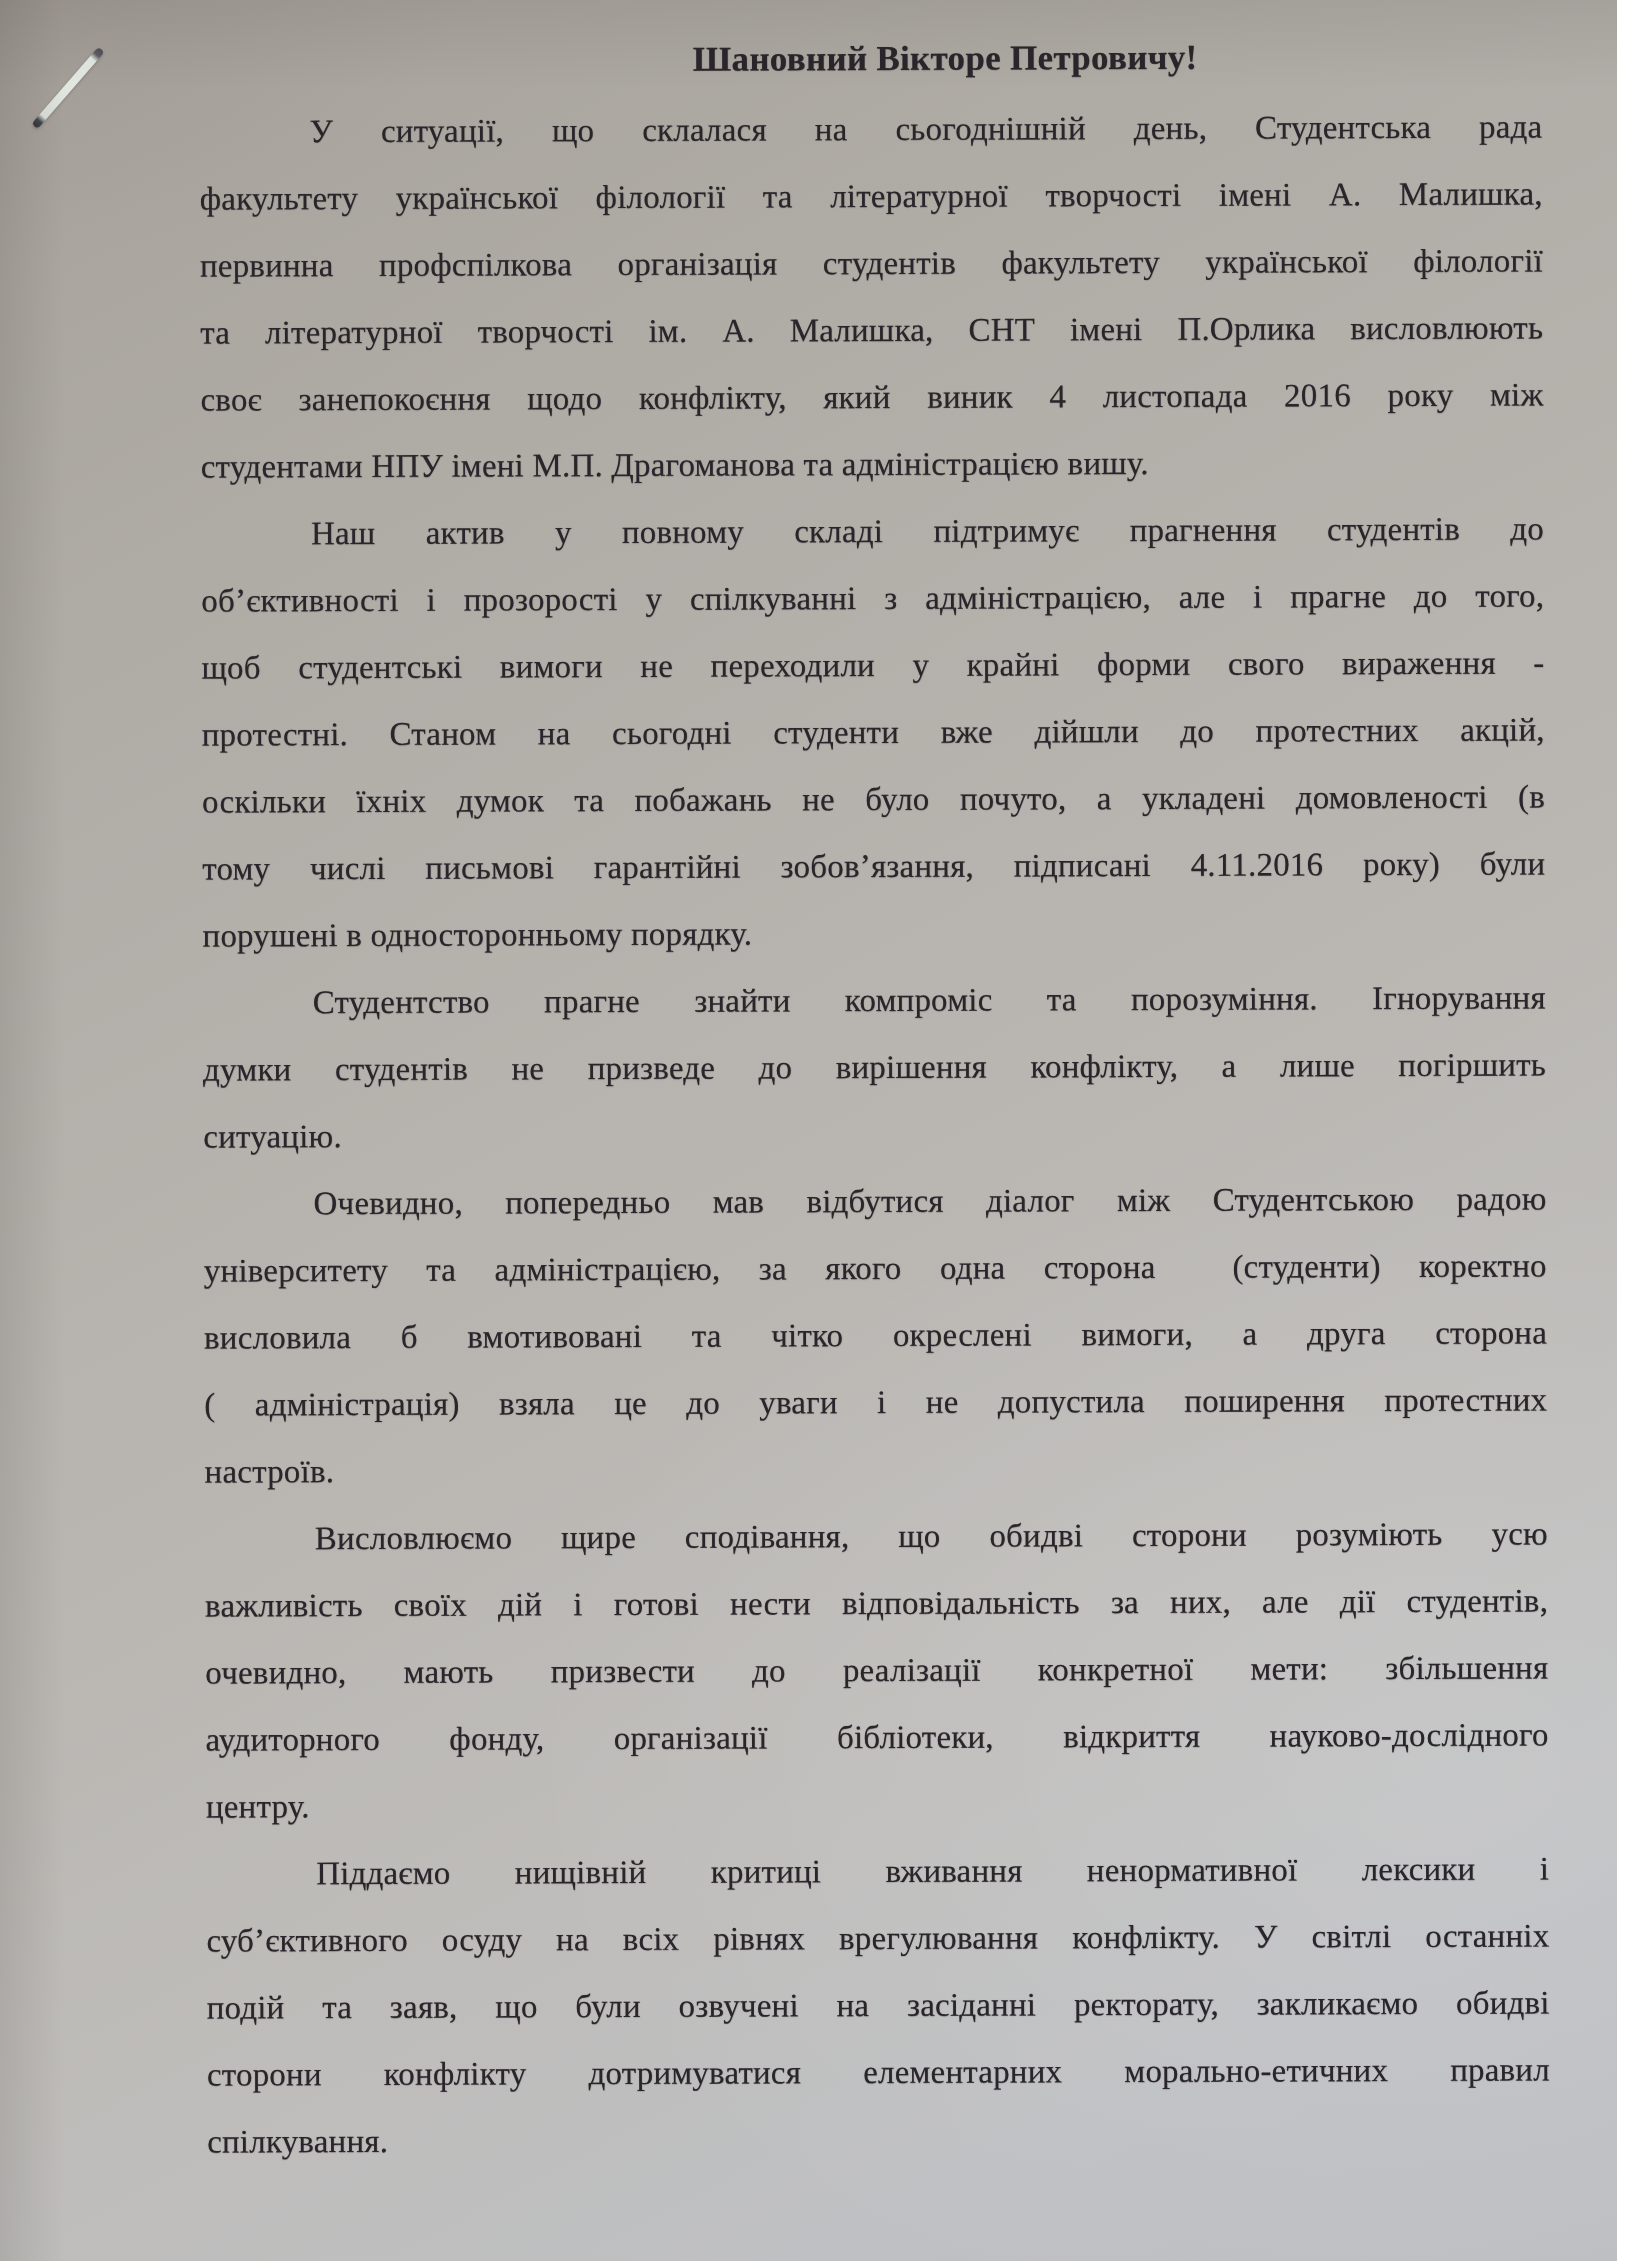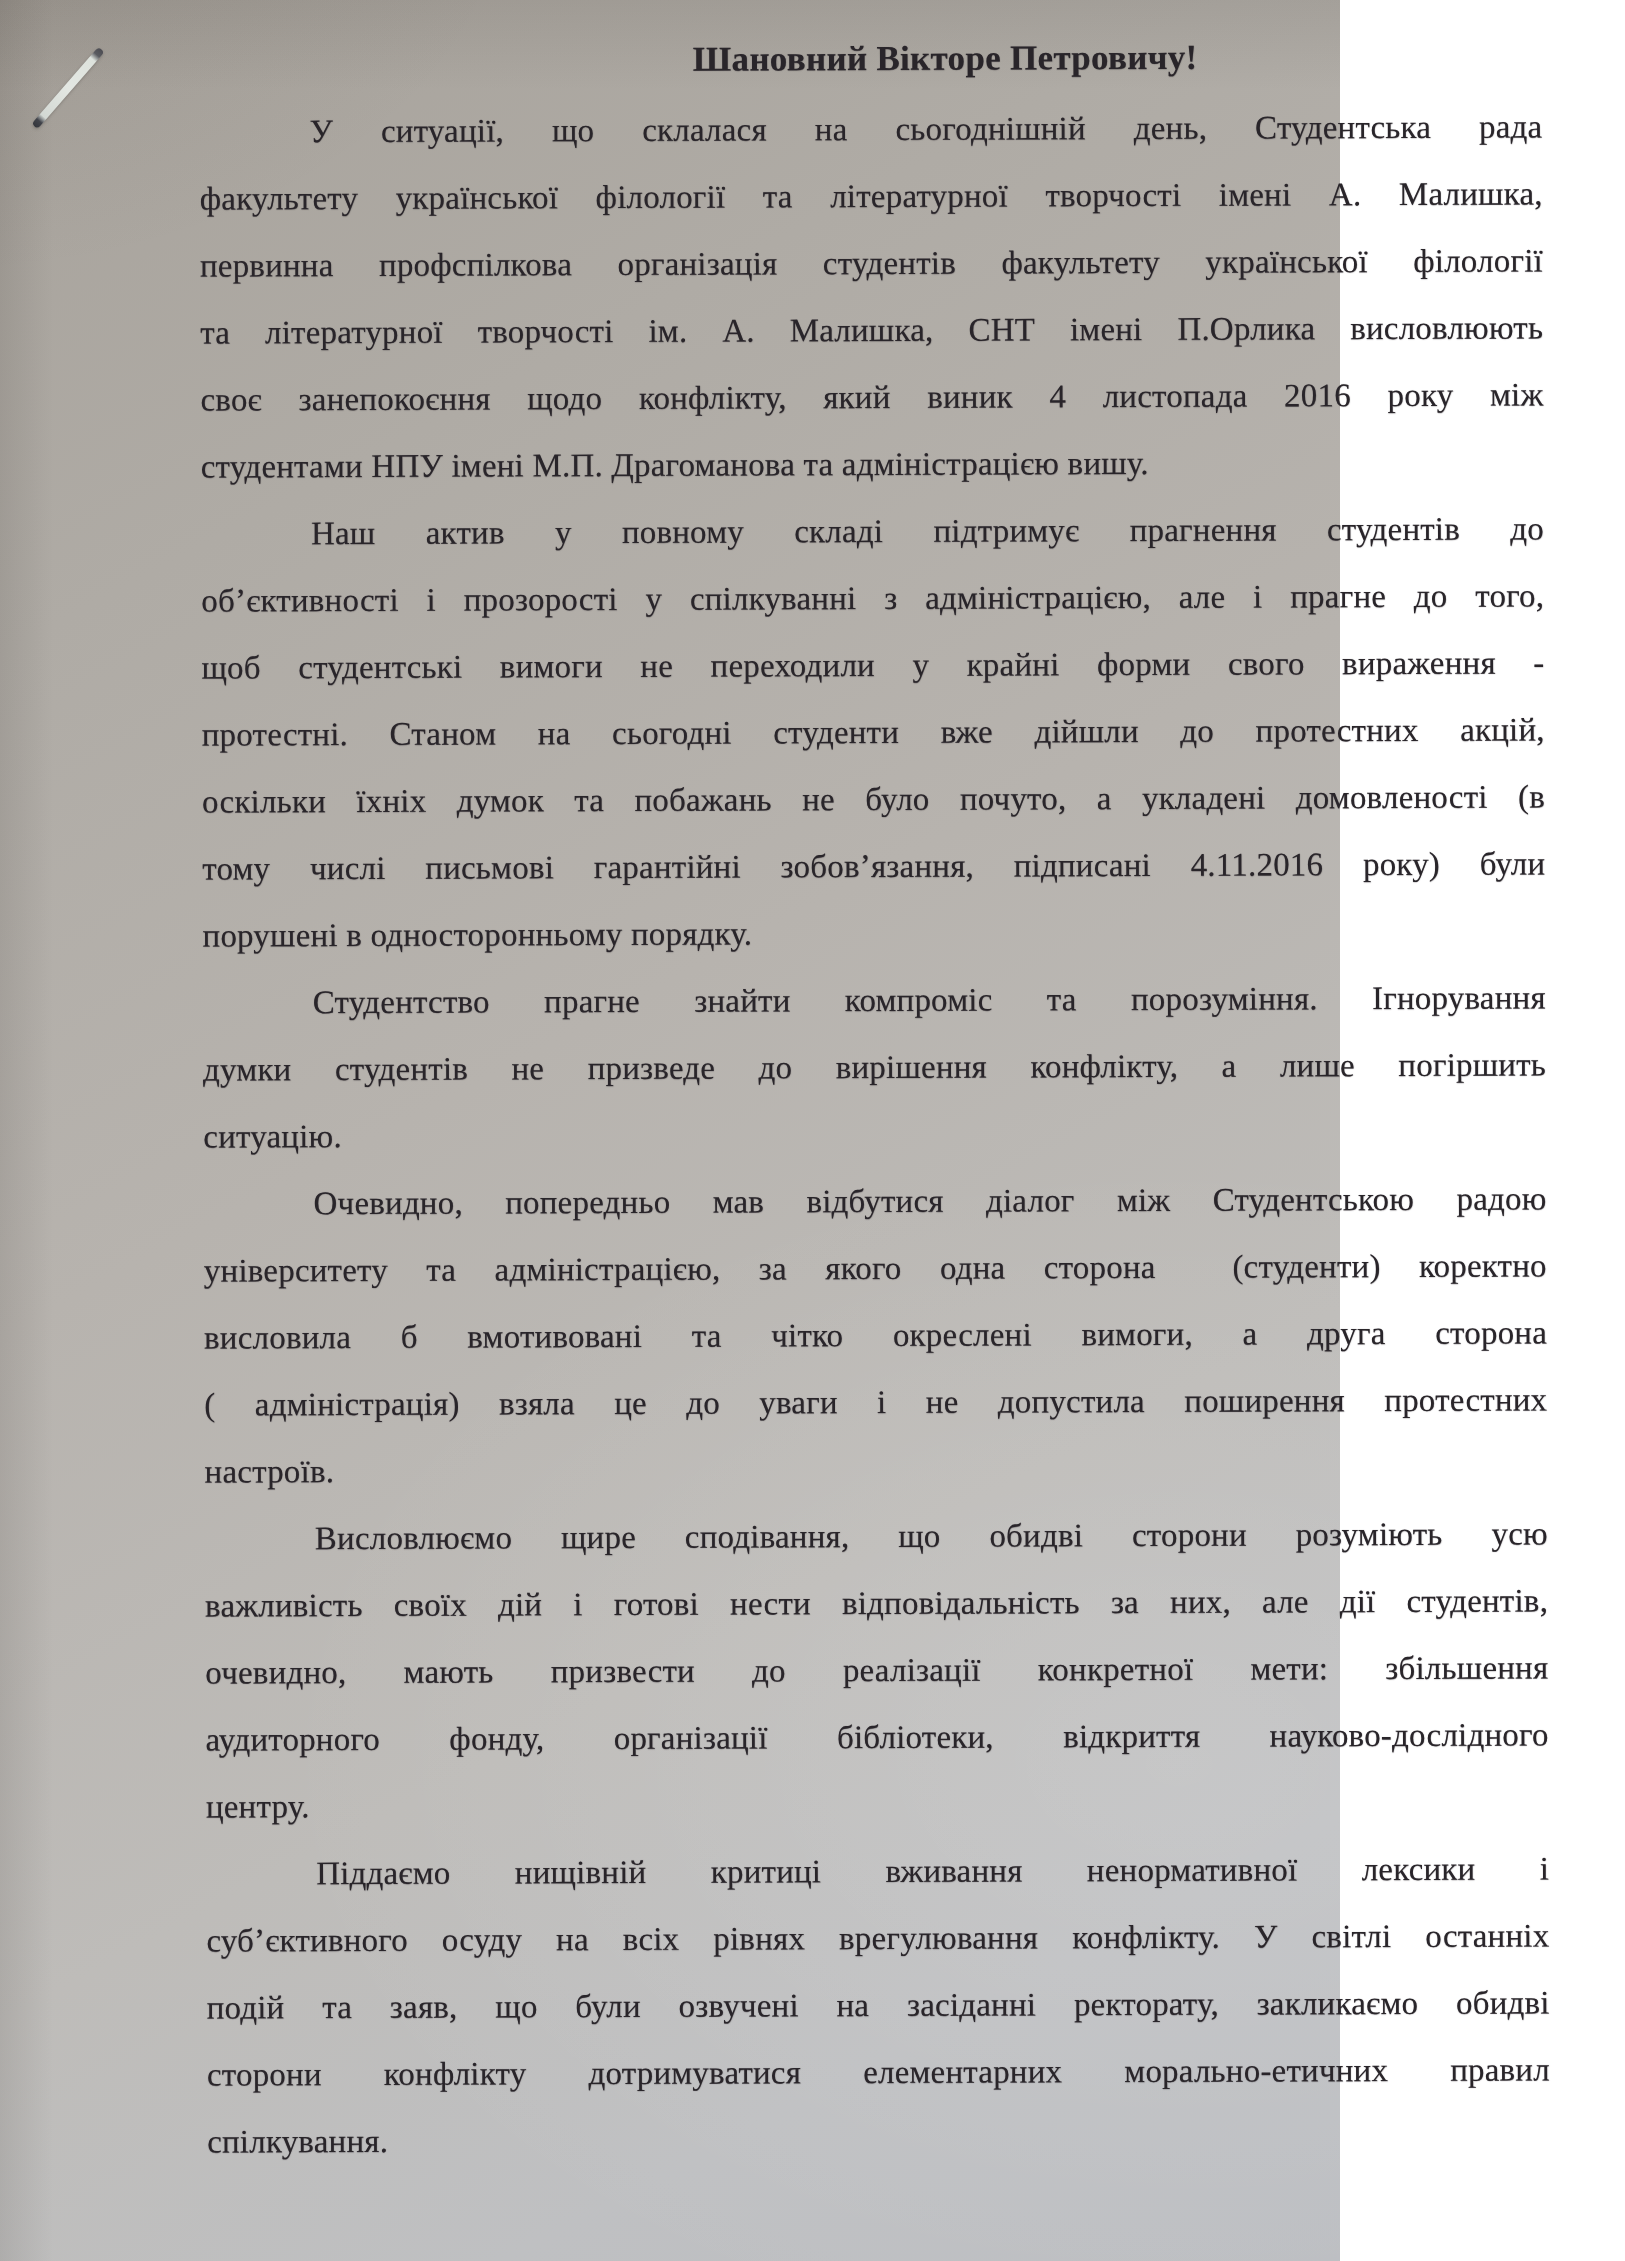--- a/index.html
+++ b/index.html
@@ -7,21 +7,21 @@
     padding: 0;
     width: 1626px;
     height: 2261px;
     overflow: hidden;
     font-family: "Liberation Serif", "DejaVu Serif", serif;
   }
 
   
   .page {
     position: relative;
-    width: 1340px;
+    width: 1617px;
     height: 2261px;
     background:
       linear-gradient(to bottom, rgba(62,56,50,0.10), rgba(62,56,50,0) 4%),
       linear-gradient(to right, rgba(55,49,45,0.12), rgba(55,49,45,0) 4%),
       radial-gradient(ellipse 1426px 951px at 88% 78%, rgba(255,255,255,0.12), rgba(255,255,255,0) 65%),
       radial-gradient(ellipse 1069px 713px at -5% -5%, rgba(70,62,55,0.10), rgba(70,62,55,0) 55%),
       linear-gradient(152deg, #a7a29b 0%, #afaba5 22%, #b7b3ae 45%, #bebcb9 68%, #bfc0c2 85%, #bcbec2 100%);
   }
 
   

